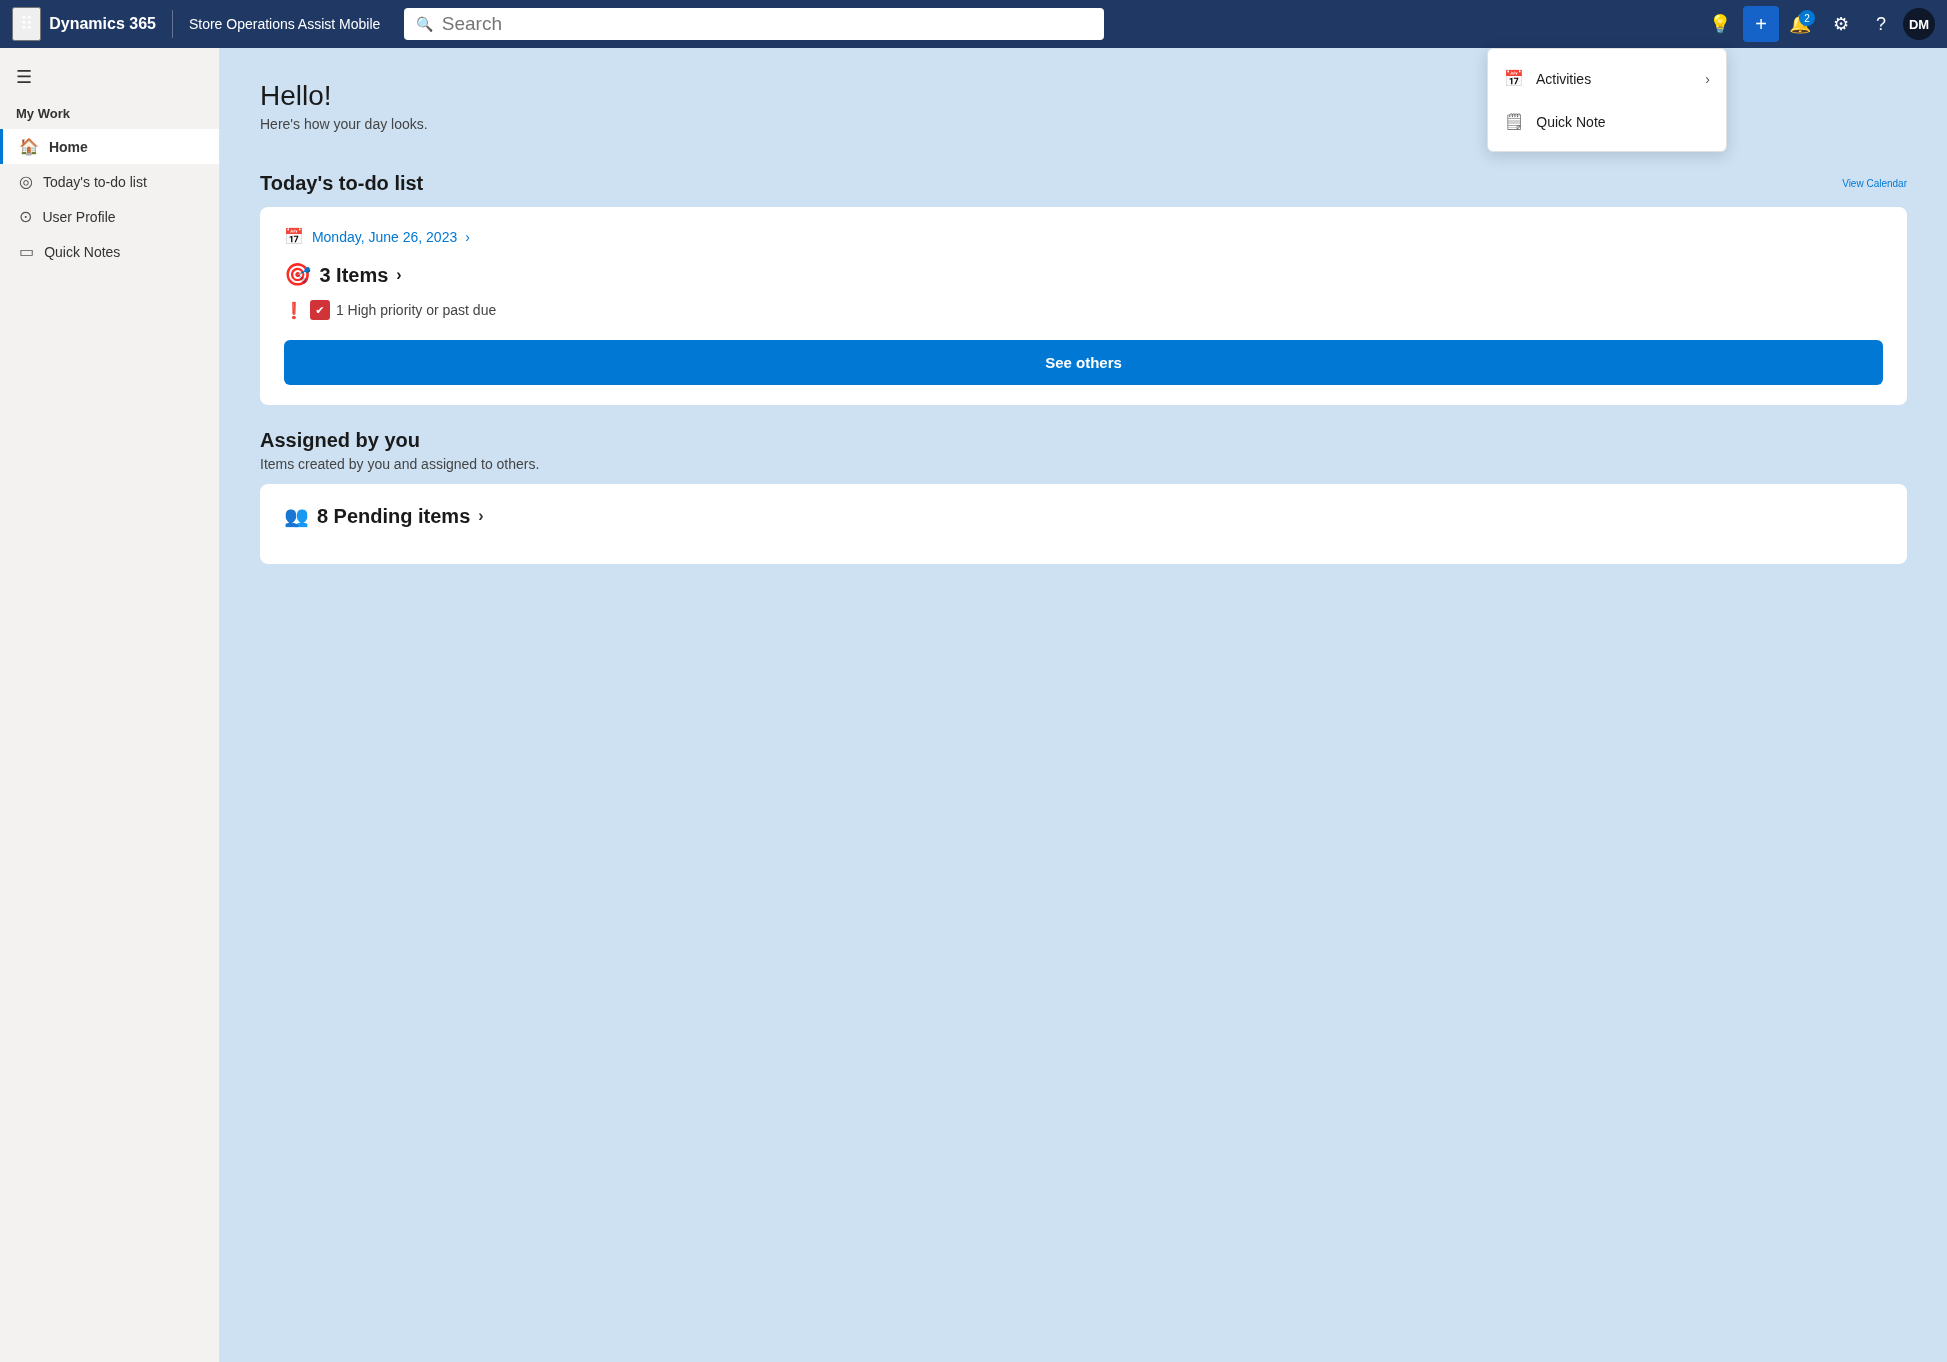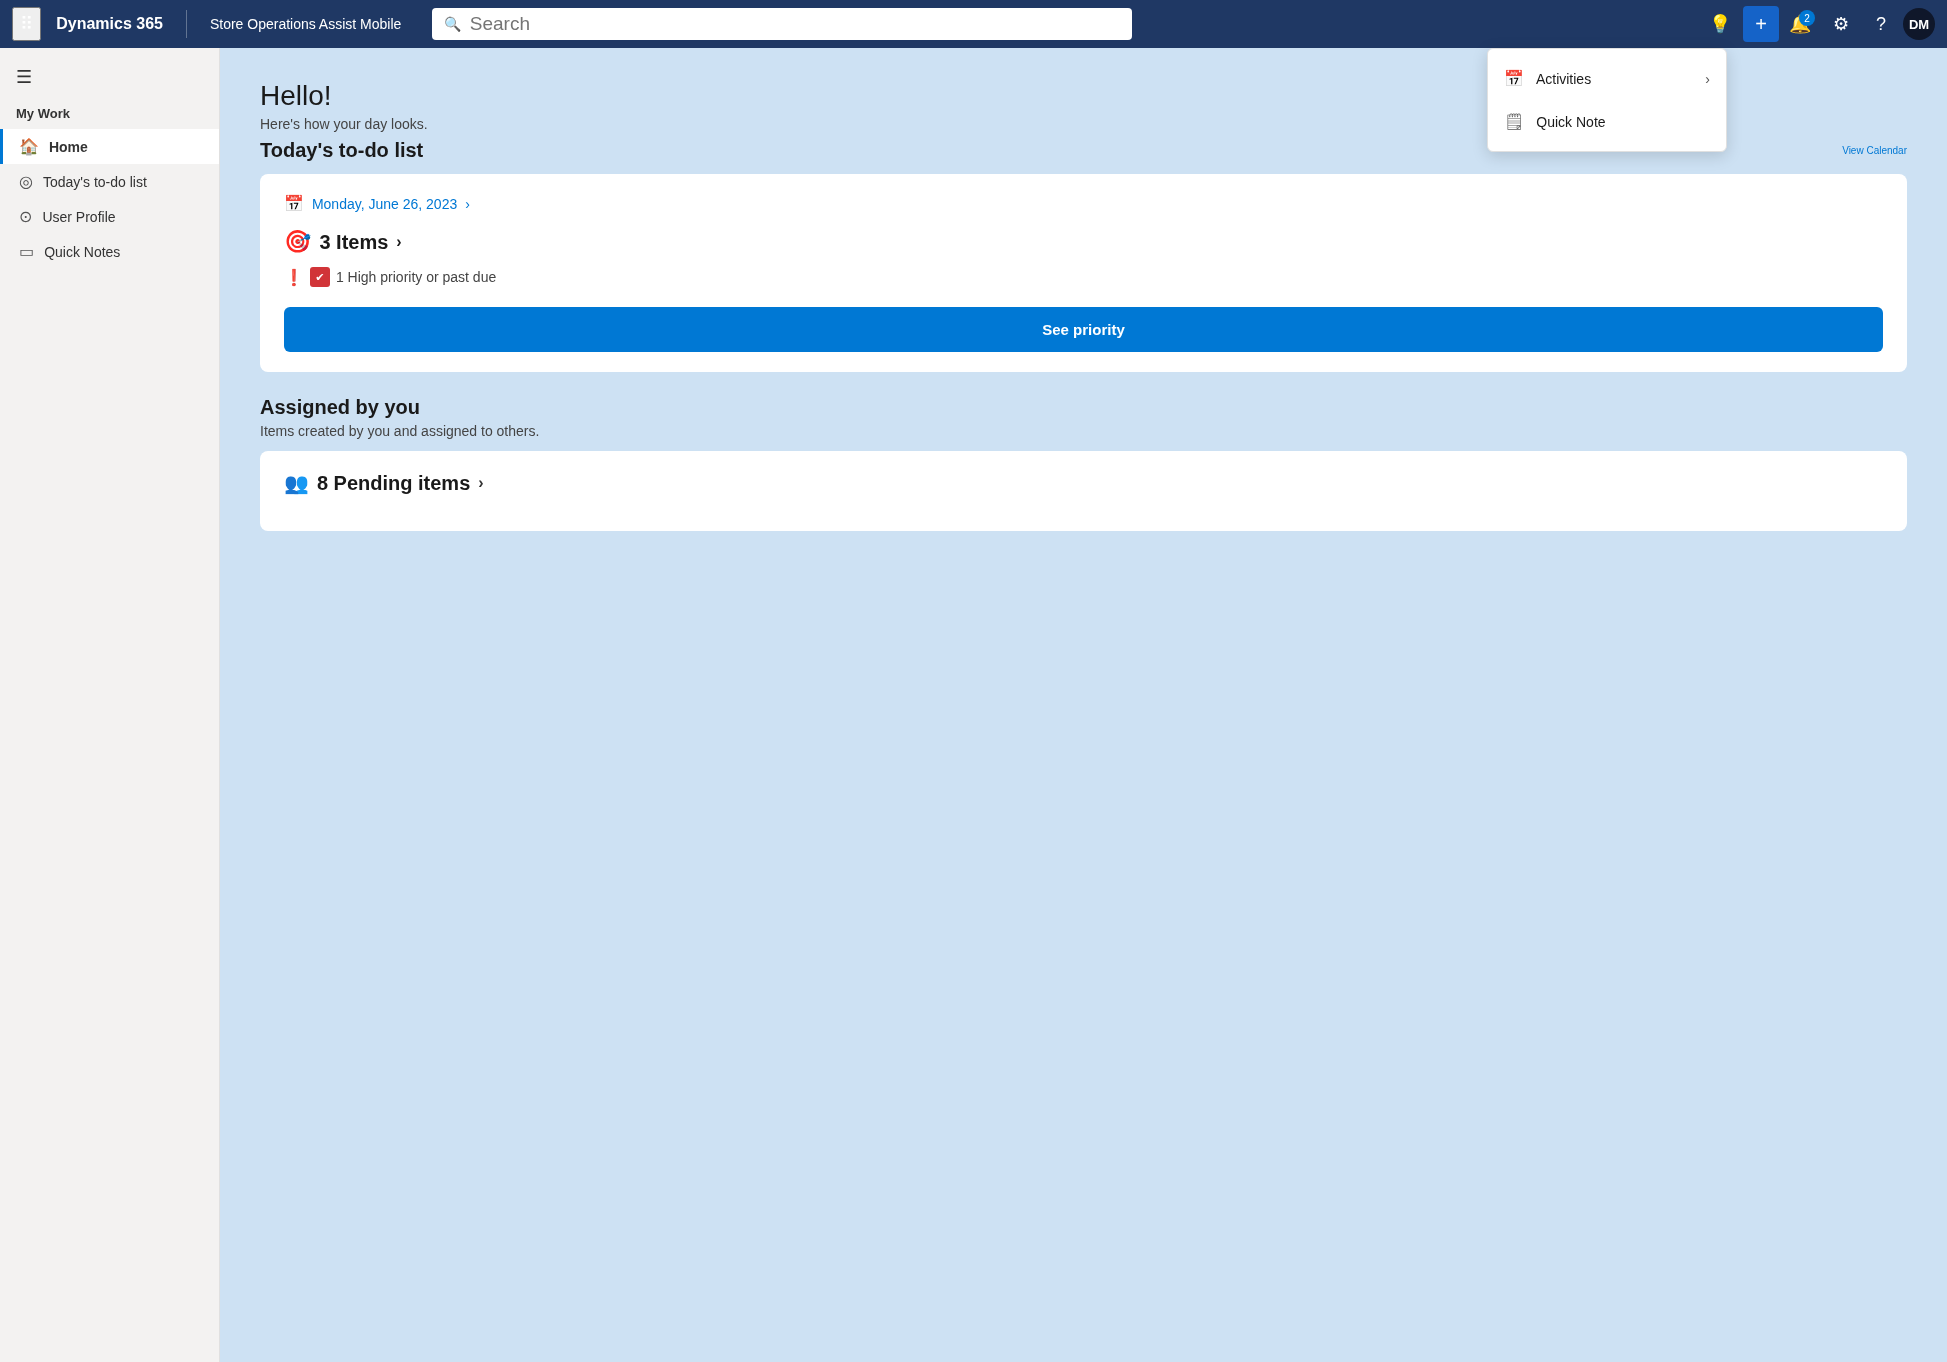--- a/index.html
+++ b/index.html
@@ -5,21 +5,21 @@
     * { margin: 0; padding: 0; box-sizing: border-box; }
     body { font-family: 'Segoe UI', sans-serif; background: #f3f2f1; overflow: hidden; }
 
     
     .topnav {
       display: flex;
       align-items: center;
       background: #1f3864;
       height: 48px;
       padding: 0 12px;
-      gap: 15px;
+      gap: 8px;
       position: relative;
       z-index: 100;
     }
     .topnav-dots { color: white; font-size: 18px; cursor: pointer; padding: 4px 6px; }
     .topnav-brand { color: white; font-weight: 700; font-size: 16px; white-space: nowrap; }
     .topnav-divider { width: 1px; height: 28px; background: rgba(255,255,255,0.3); margin: 0 8px; }
     .topnav-app { color: white; font-size: 14px; white-space: nowrap; }
     .topnav-search {
       flex: 1;
       margin: 0 16px;
@@ -96,21 +96,21 @@
 
     
     .main {
       flex: 1; background: #cde1f3;
       padding: 32px 40px;
       overflow-y: auto;
       position: relative;
     }
 
     .hello-title { font-size: 28px; font-weight: 400; color: #1a1a1a; margin-bottom: 4px; }
-    .hello-sub { font-size: 14px; color: #444; margin-bottom: 7px; }
+    .hello-sub { font-size: 14px; color: #444; margin-bottom: 40px; }
 
     .section-header {
       display: flex; align-items: center; justify-content: space-between;
       margin-bottom: 12px;
     }
     .section-title { font-size: 20px; font-weight: 700; color: #1a1a1a; }
     .view-calendar-link { font-size: 10px; color: #0078d4; cursor: pointer; text-decoration: none; }
 
     .card {
       background: white; border-radius: 8px;
@@ -272,21 +272,21 @@
         <span>3 Items</span>
         <span style="font-size:16px;">›</span>
       </div>
 
       <div class="priority-row">
         <span class="priority-icon">❗</span>
         <span class="priority-task-icon">✔</span>
         <span>1 High priority or past due</span>
       </div>
 
-      <button class="see-details-btn">See priority</button>
+      <button class="see-details-btn">See others</button>
     </div>
 
     <h2 class="assigned-title">Assigned by you</h2>
     <p class="assigned-sub">Items created by you and assigned to others.</p>
 
     <div class="card">
       <div class="pending-row">
         <span class="pending-icon">👥</span>
         <span>8 Pending items</span>
         <span style="font-size:16px; color:#333;">›</span>

